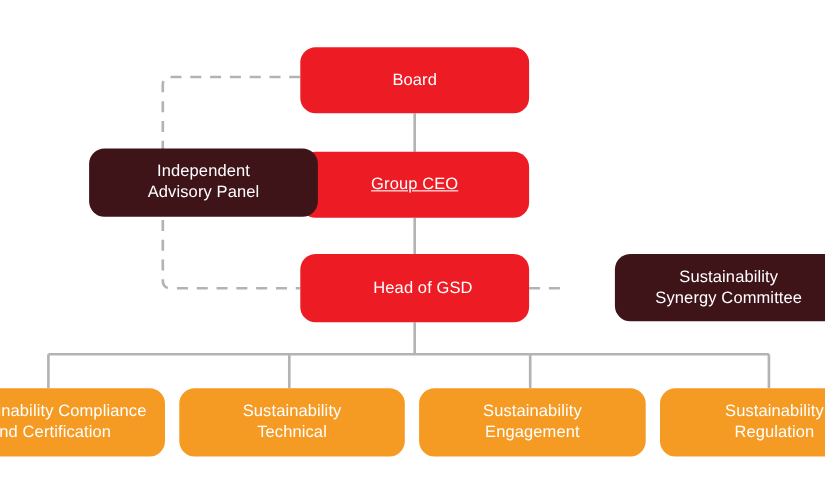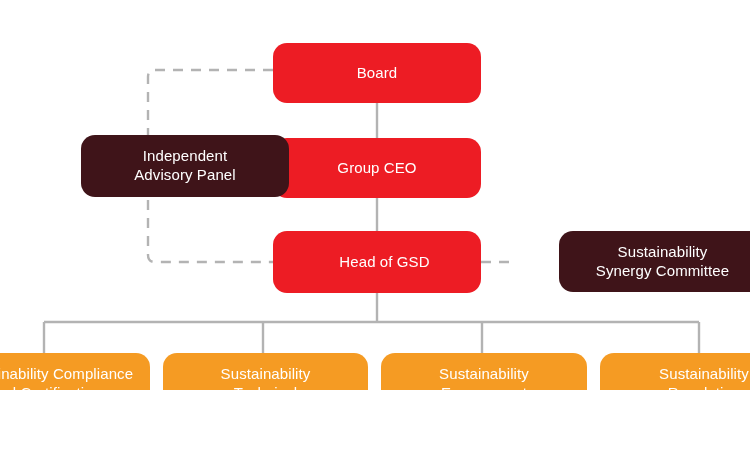--- a/index.html
+++ b/index.html
@@ -6,21 +6,21 @@
     margin: 0;
     padding: 0;
     background: #ffffff;
   }
   body {
     font-family: "Liberation Sans", sans-serif;
   }
   #canvas {
     position: relative;
     width: 750px;
-    height: 390px;
+    height: 458px;
     background: #ffffff;
     overflow: hidden;
   }
   .connectors {
     position: absolute;
     left: 0;
     top: 0;
     width: 750px;
     height: 458px;
     pointer-events: none;
@@ -39,21 +39,21 @@
     letter-spacing: 0.1px;
     padding: 4px 10px;
     white-space: pre-line;
   }
   .node.red      { background: #ED1C24; }
   .node.maroon   { background: #3F1419; margin-left: 48px; }
   .node.orange   { background: #F59B23; }
 
   
   #node-board        { left: 273px; top: 43px;  width: 208px; height: 60px;  border-radius: 14px; }
-  #node-group-ceo    { left: 273px; top: 138px; width: 208px; height: 60px;  border-radius: 14px; }
+  #node-group-ceo    { left: 273px; top: 138px; width: 208px; height: 60px;  border-radius: 14px; text-decoration: underline; }
   #node-head-gsd     { left: 273px; top: 231px; width: 208px; height: 62px;  border-radius: 14px; padding-left: 25px; }
 
   
   #node-advisory     { left: 33px;  top: 135px; width: 208px; height: 62px;  border-radius: 14px; }
   #node-synergy      { left: 511px; top: 231px; width: 207px; height: 61px;  border-radius: 14px; }
 
   
   #node-compliance   { left: -58px; top: 353px; width: 208px; height: 62px; border-radius: 14px; }
   #node-technical    { left: 163px; top: 353px; width: 205px; height: 62px; border-radius: 14px; }
   #node-engagement   { left: 381px; top: 353px; width: 206px; height: 62px; border-radius: 14px; }

